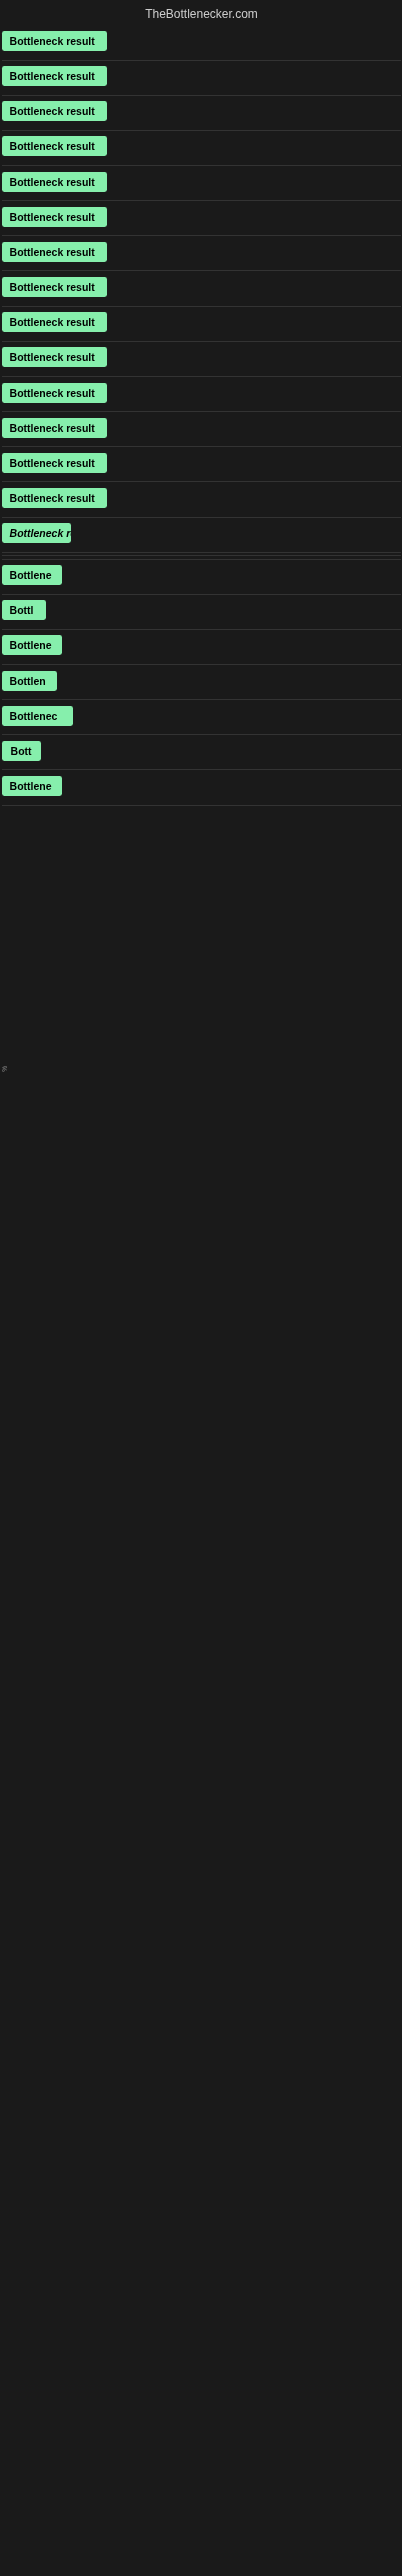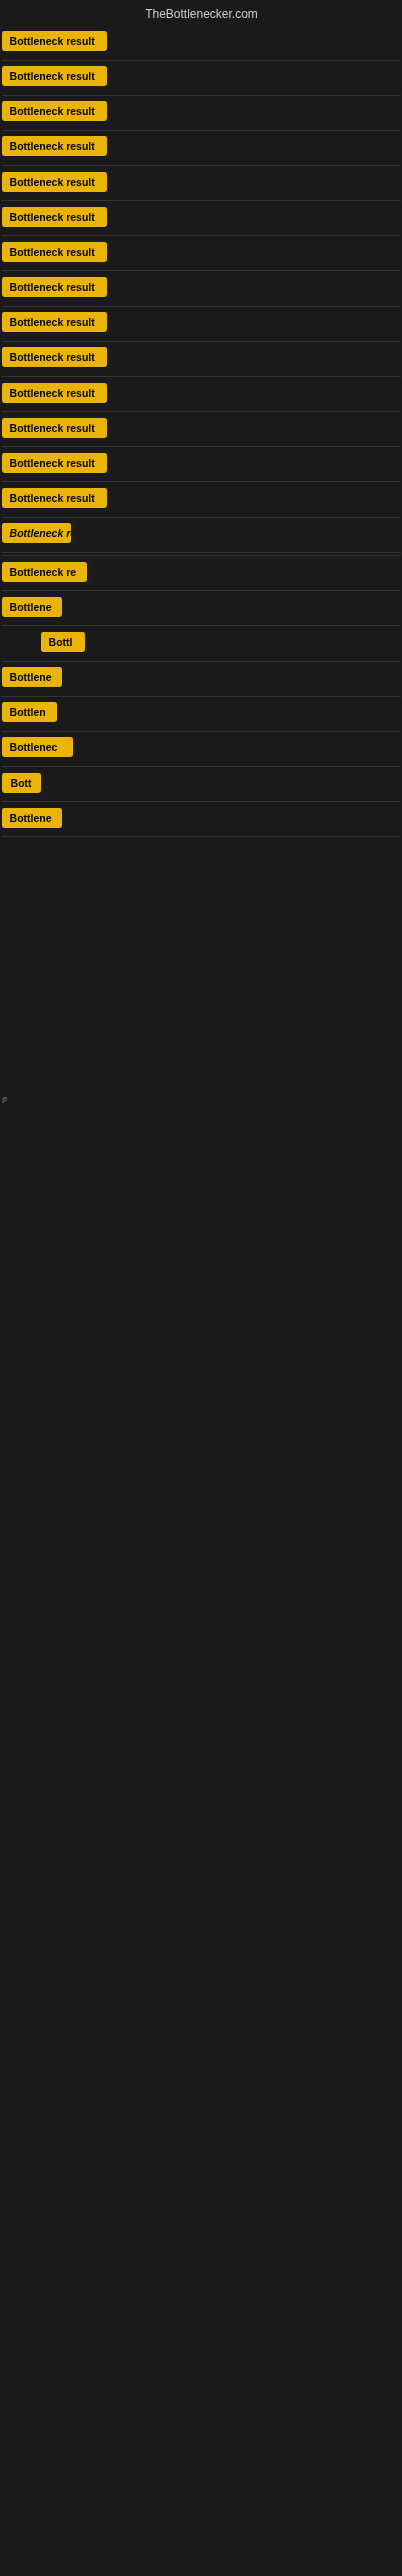--- a/index.html
+++ b/index.html
@@ -28,21 +28,21 @@
       font-weight: normal;
     }
 
     .bottleneck-item {
       margin: 0 0 1.6px 0;
       padding: 3.2px 0;
     }
 
     .bottleneck-badge {
       display: inline-block;
-      background-color: #eab308;
+      background-color: #86efac;
       color: #000000;
       font-size: 10.5px;
       font-weight: bold;
       padding: 4px 8px;
       border-radius: 2.4px;
       white-space: nowrap;
       overflow: hidden;
     }
 
     .items-container {
@@ -105,25 +105,24 @@
       <hr class="separator-line">
       <div class="bottleneck-item"><span class="bottleneck-badge" style="max-width: 105px; width: 105px;">Bottleneck result</span></div>
       <hr class="separator-line">
       <div class="bottleneck-item"><span class="bottleneck-badge" style="max-width: 105px; width: 105px;">Bottleneck result</span></div>
       <hr class="separator-line">
       <div class="bottleneck-item"><span class="bottleneck-badge" style="max-width: 105px; width: 105px;">Bottleneck result</span></div>
       <hr class="separator-line">
       <div class="bottleneck-item"><span class="bottleneck-badge" style="max-width: 93px; width: 69px; font-style: italic;">Bottleneck res</span></div>
       <hr class="separator-line">
       <hr class="separator-line">
-      <div class="bottleneck-item"><span class="bottleneck-badge" style="max-width: 85px; width: 85px;">Bottleneck re</span></div>
       <hr class="separator-line">
       <div class="bottleneck-item"><span class="bottleneck-badge" style="max-width: 60px; width: 60px;">Bottlene</span></div>
       <hr class="separator-line">
-      <div class="bottleneck-item"><span class="bottleneck-badge" style="max-width: 44px; width: 64px; margin-left: 39px;">Bottl</span></div>
+      <div class="bottleneck-item"><span class="bottleneck-badge" style="max-width: 44px; width: 64px;">Bottl</span></div>
       <hr class="separator-line">
       <div class="bottleneck-item"><span class="bottleneck-badge" style="max-width: 60px; width: 60px;">Bottlene</span></div>
       <hr class="separator-line">
       <div class="bottleneck-item"><span class="bottleneck-badge" style="max-width: 55px; width: 55px;">Bottlen</span></div>
       <hr class="separator-line">
       <div class="bottleneck-item"><span class="bottleneck-badge" style="max-width: 71px; width: 71px;">Bottlenec</span></div>
       <hr class="separator-line">
       <div class="bottleneck-item"><span class="bottleneck-badge" style="max-width: 39px; width: 39px; text-align: center;">Bott</span></div>
       <hr class="separator-line">
       <div class="bottleneck-item"><span class="bottleneck-badge" style="max-width: 60px; width: 60px;">Bottlene</span></div>

